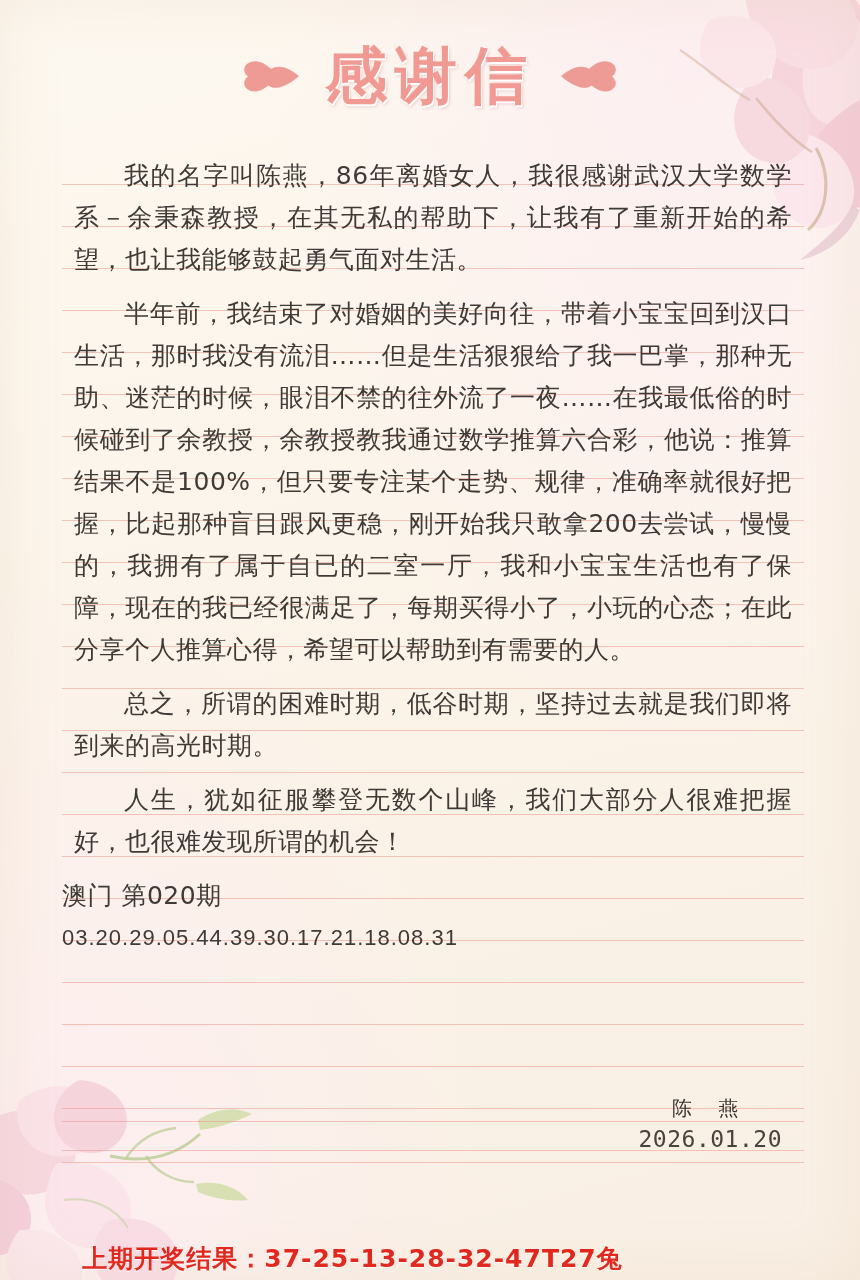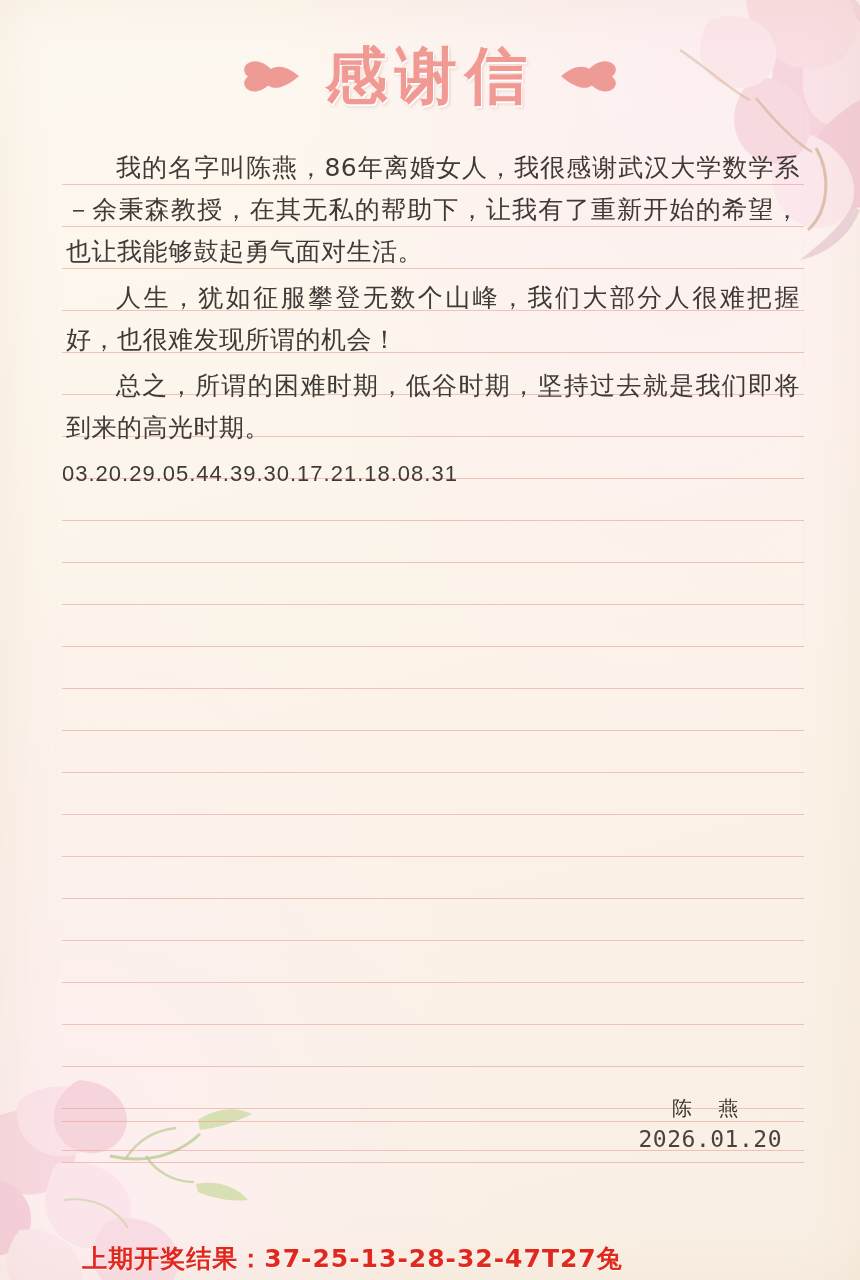--- a/index.html
+++ b/index.html
@@ -87,21 +87,21 @@
     );
   }
   .body-text {
     position: relative;
     font-family: "DejaVu Sans", sans-serif;
     font-size: 25px;
     color: #3f3a36;
     letter-spacing: 0.5px;
   }
   .para {
-    margin: 4px;
+    margin: 12px;
     line-height: 42px;
     text-align: justify;
     text-justify: inter-character;
     text-indent: 2em;
   }
   .nums {
     margin: 0;
     line-height: 42px;
     font-family: Liberation Sans, sans-serif;
     font-size: 22px;
@@ -221,22 +221,24 @@
       <path d="M34 22 C24 8 12 4 4 10 C-2 15 2 24 12 25 C20 26 27 24 34 22 Z" fill="currentColor"></path>
       <path d="M34 22 C24 36 12 41 4 35 C-2 30 2 21 12 20 C20 19 27 20 34 22 Z" fill="currentColor"></path>
       <circle cx="48" cy="22" r="4" fill="currentColor"></circle>
     </svg>
   </div>
 
   <div class="sheet">
     <div class="lines"></div>
     <div class="body-text">
       <p class="para">我的名字叫陈燕，86年离婚女人，我很感谢武汉大学数学系－余秉森教授，在其无私的帮助下，让我有了重新开始的希望，也让我能够鼓起勇气面对生活。</p>
+      <p class="para">半年前，我结束了对婚姻的美好向往，带着小宝宝回到汉口生活，那时我没有流泪……但是生活狠狠给了我一巴掌，那种无助、迷茫的时候，眼泪不禁的往外流了一夜……在我最低俗的时候碰到了余教授，余教授教我通过数学推算六合彩，他说：推算结果不是100%，但只要专注某个走势、规律，准确率就很好把握，比起那种盲目跟风更稳，刚开始我只敢拿200去尝试，慢慢的，我拥有了属于自已的二室一厅，我和小宝宝生活也有了保障，现在的我已经很满足了，每期买得小了，小玩的心态；在此分享个人推算心得，希望可以帮助到有需要的人。</p>
+      <p class="para">总之，所谓的困难时期，低谷时期，坚持过去就是我们即将到来的高光时期。</p>
       <p class="para">人生，犹如征服攀登无数个山峰，我们大部分人很难把握好，也很难发现所谓的机会！</p>
-      <p class="para">总之，所谓的困难时期，低谷时期，坚持过去就是我们即将到来的高光时期。</p>
+      <p class="label-line">澳门  第020期</p>
       <p class="nums">03.20.29.05.44.39.30.17.21.18.08.31</p>
     </div>
   </div>
 
   <div class="rule-bottom2"></div>
   <div class="rule-bottom"></div>
 
   <div class="sign">
     <div class="sign-name">陈 燕</div>
     <div class="sign-date">2026.01.20</div>

